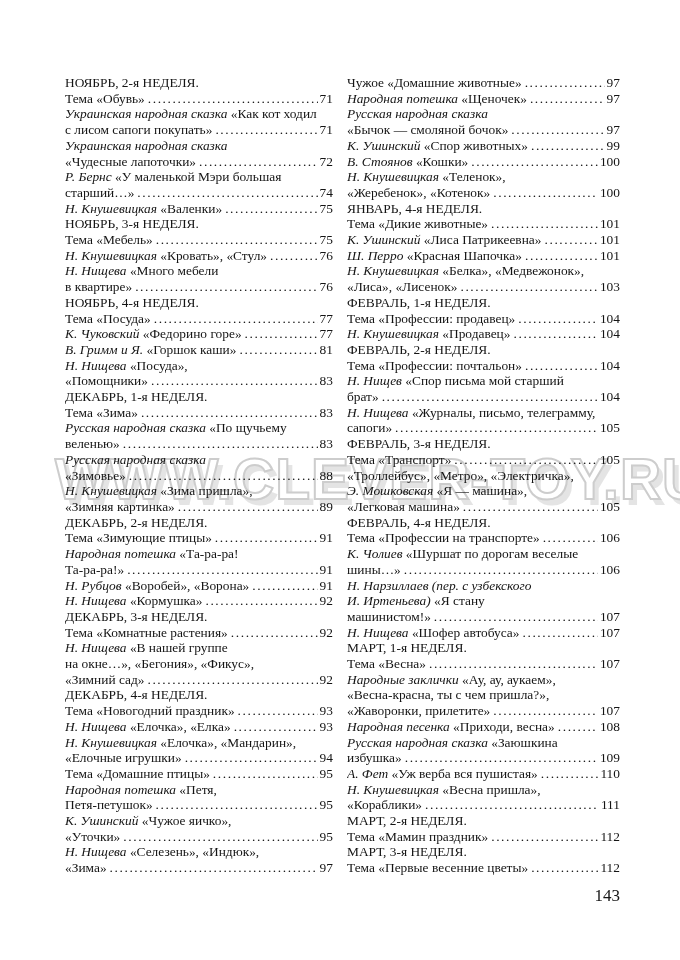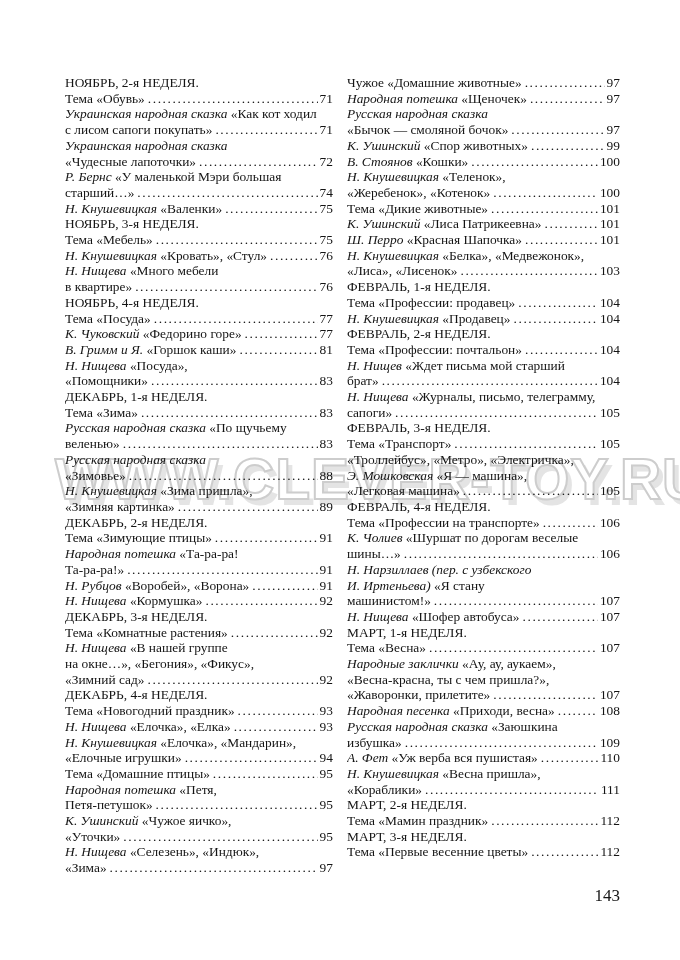--- a/index.html
+++ b/index.html
@@ -87,31 +87,32 @@
       </div>
     <div class="col right" id="col-right">
         <div class="line"><span>Чужое «Домашние животные»</span><span class="leader"></span><span class="pg">97</span></div>
         <div class="line"><span class="it">Народная потешка </span><span>«Щеночек»</span><span class="leader"></span><span class="pg">97</span></div>
         <div class="line"><span class="it">Русская народная сказка</span></div>
         <div class="line"><span>«Бычок — смоляной бочок»</span><span class="leader"></span><span class="pg">97</span></div>
         <div class="line"><span class="it">К. Ушинский </span><span>«Спор животных»</span><span class="leader"></span><span class="pg">99</span></div>
         <div class="line"><span class="it">В. Стоянов </span><span>«Кошки»</span><span class="leader"></span><span class="pg">100</span></div>
         <div class="line"><span class="it">Н. Кнушевицкая </span><span>«Теленок»,</span></div>
         <div class="line"><span>«Жеребенок», «Котенок»</span><span class="leader"></span><span class="pg">100</span></div>
+        <div class="line heading"><span>ЯНВАРЬ, 4-я НЕДЕЛЯ.</span></div>
         <div class="line"><span>Тема «Дикие животные»</span><span class="leader"></span><span class="pg">101</span></div>
         <div class="line"><span class="it">К. Ушинский </span><span>«Лиса Патрикеевна»</span><span class="leader"></span><span class="pg">101</span></div>
         <div class="line"><span class="it">Ш. Перро </span><span>«Красная Шапочка»</span><span class="leader"></span><span class="pg">101</span></div>
         <div class="line"><span class="it">Н. Кнушевицкая </span><span>«Белка», «Медвежонок»,</span></div>
         <div class="line"><span>«Лиса», «Лисенок»</span><span class="leader"></span><span class="pg">103</span></div>
         <div class="line heading"><span>ФЕВРАЛЬ, 1-я НЕДЕЛЯ.</span></div>
         <div class="line"><span>Тема «Профессии: продавец»</span><span class="leader"></span><span class="pg">104</span></div>
         <div class="line"><span class="it">Н. Кнушевицкая </span><span>«Продавец»</span><span class="leader"></span><span class="pg">104</span></div>
         <div class="line heading"><span>ФЕВРАЛЬ, 2-я НЕДЕЛЯ.</span></div>
         <div class="line"><span>Тема «Профессии: почтальон»</span><span class="leader"></span><span class="pg">104</span></div>
-        <div class="line"><span class="it">Н. Нищев </span><span>«Ждет письма мой старший</span></div>
+        <div class="line"><span class="it">Н. Нищев </span><span>«Спор письма мой старший</span></div>
         <div class="line"><span>брат»</span><span class="leader"></span><span class="pg">104</span></div>
         <div class="line"><span class="it">Н. Нищева </span><span>«Журналы, письмо, телеграмму,</span></div>
         <div class="line"><span>сапоги»</span><span class="leader"></span><span class="pg">105</span></div>
         <div class="line heading"><span>ФЕВРАЛЬ, 3-я НЕДЕЛЯ.</span></div>
         <div class="line"><span>Тема «Транспорт»</span><span class="leader"></span><span class="pg">105</span></div>
         <div class="line"><span>«Троллейбус», «Метро», «Электричка»,</span></div>
         <div class="line"><span class="it">Э. Мошковская </span><span>«Я — машина»,</span></div>
         <div class="line"><span>«Легковая машина»</span><span class="leader"></span><span class="pg">105</span></div>
         <div class="line heading"><span>ФЕВРАЛЬ, 4-я НЕДЕЛЯ.</span></div>
         <div class="line"><span>Тема «Профессии на транспорте»</span><span class="leader"></span><span class="pg">106</span></div>

